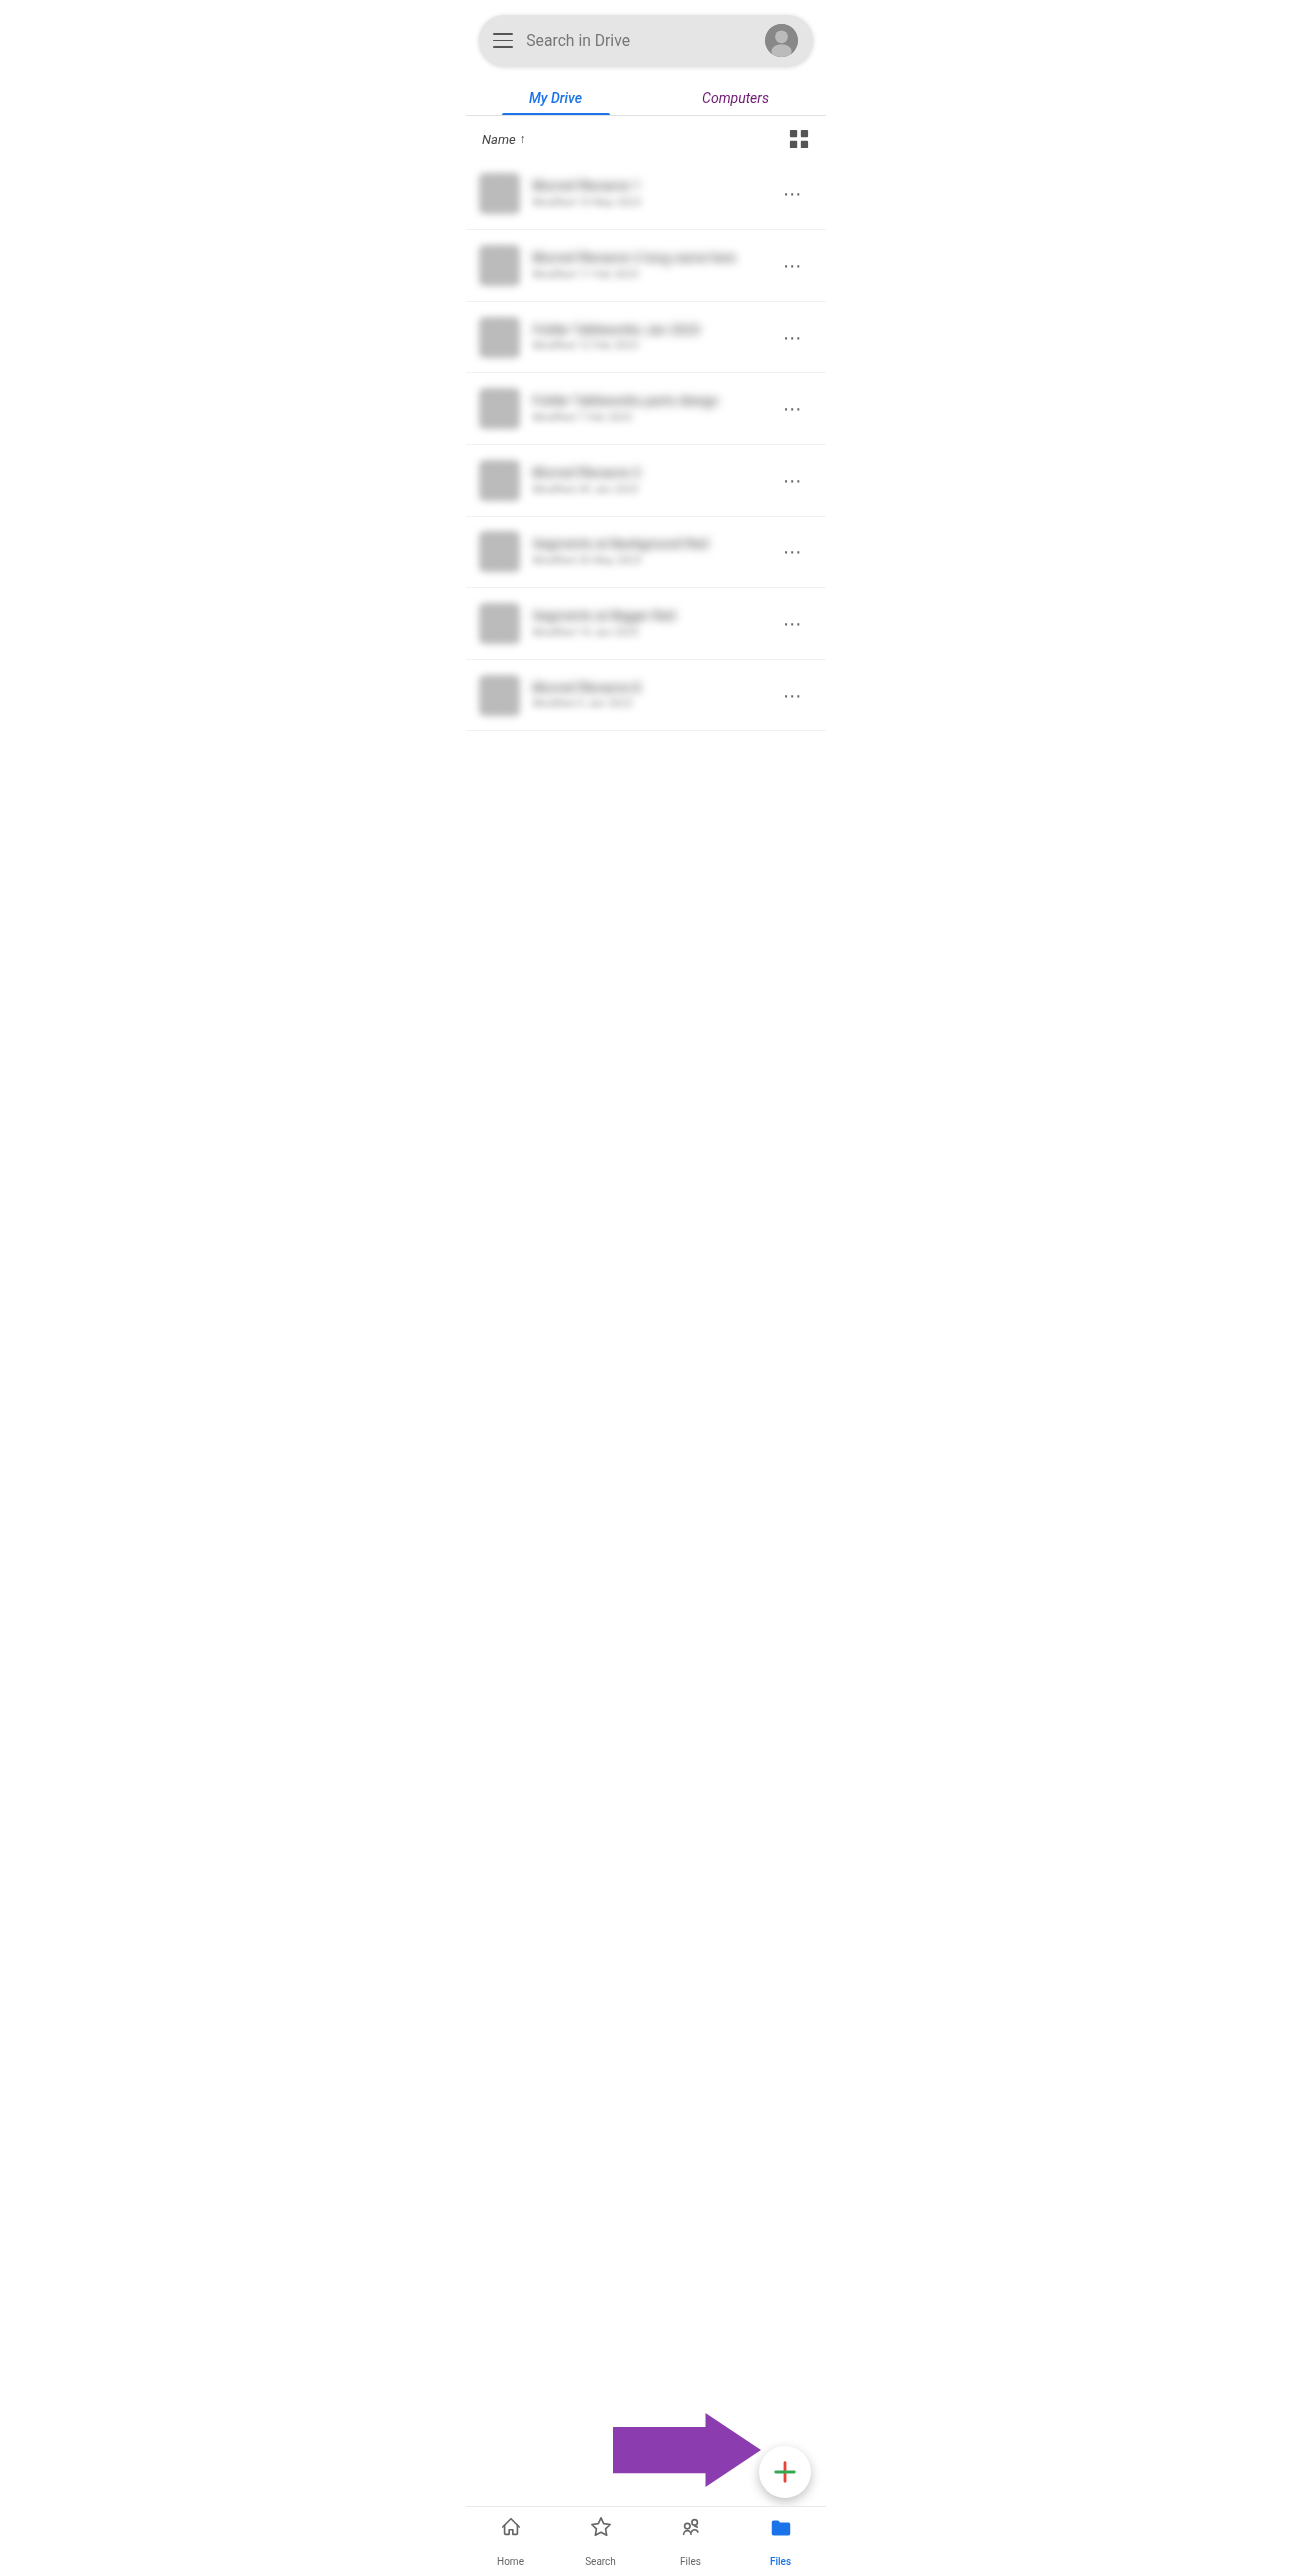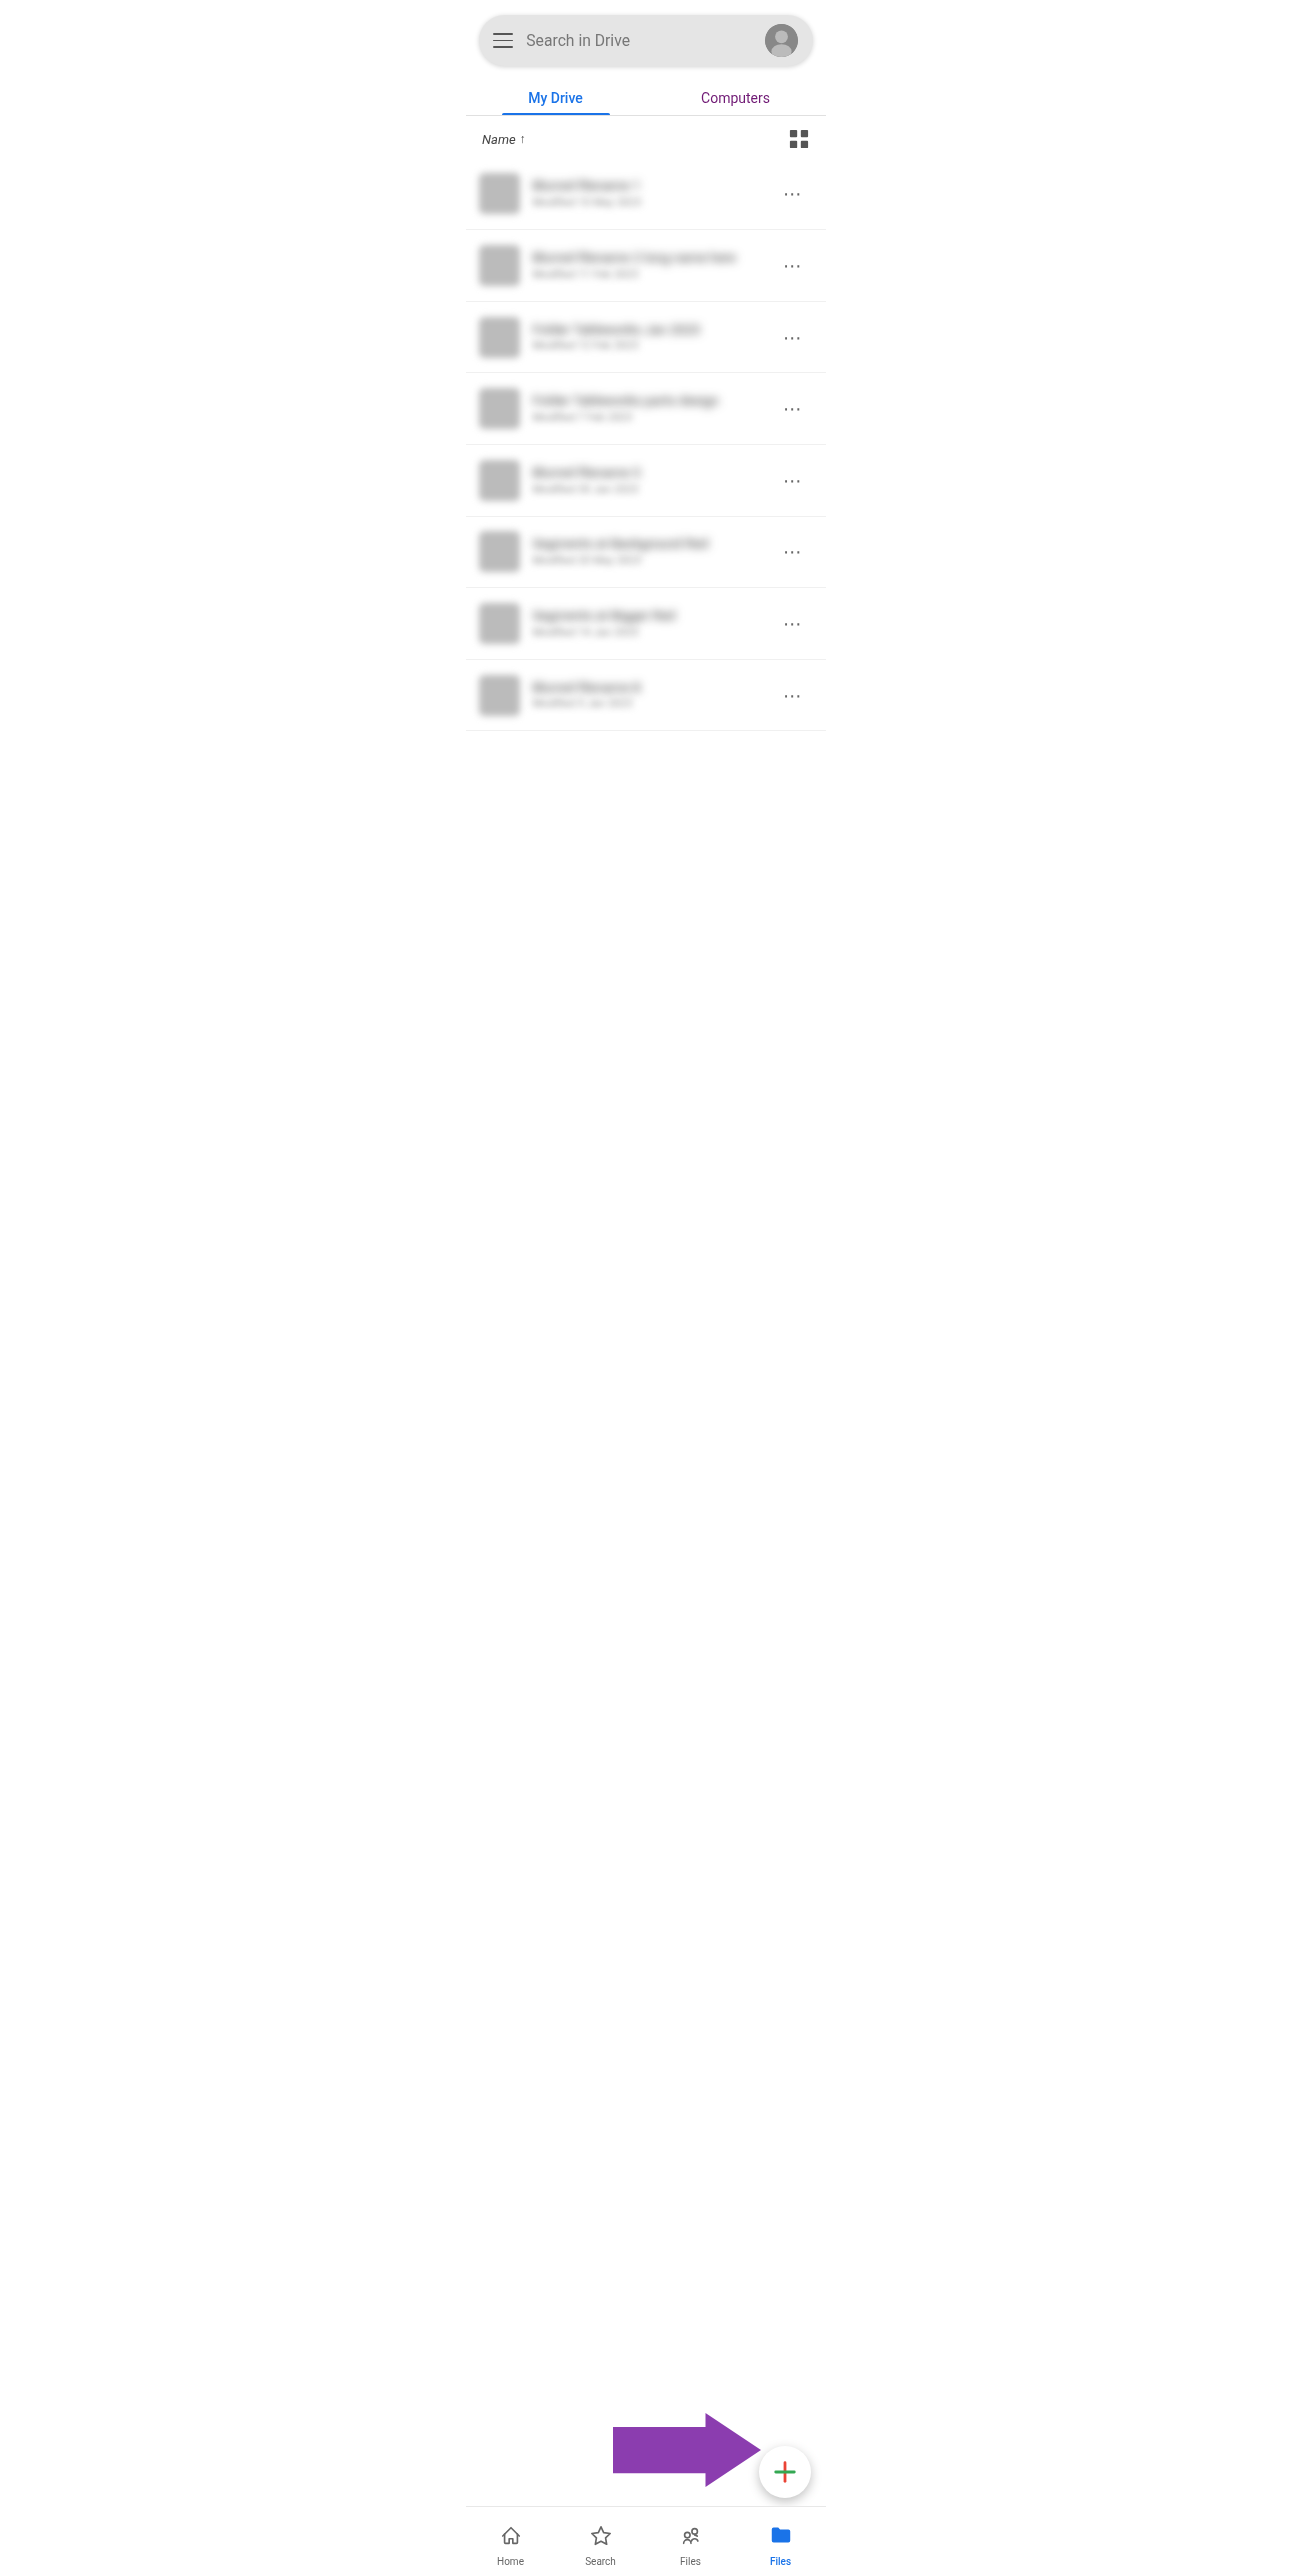--- a/index.html
+++ b/index.html
@@ -60,20 +60,21 @@
     .avatar svg {
       width: 33px;
       height: 33px;
     }
 
     
     .tabs {
       display: flex;
       border-bottom: 0.9px solid #e0e0e0;
       margin: 0;
+      font-style: italic;
     }
     .tab {
       flex: 1;
       text-align: center;
       padding: 13px 0 9.2px;
       font-size: 14px;
       color: #701a75;
       cursor: pointer;
       position: relative;
     }
@@ -205,21 +206,21 @@
       align-items: stretch;
       height: 70px;
       z-index: 20;
     }
 
     .nav-item {
       flex: 1;
       display: flex;
       flex-direction: column;
       align-items: center;
-      justify-content: flex-end;
+      justify-content: space-between;
       gap: 3.7px;
       cursor: pointer;
       padding: 9.2px 0;
     }
 
     .nav-icon {
       font-size: 20px;
       color: #666;
     }
     .nav-item.active .nav-icon {

